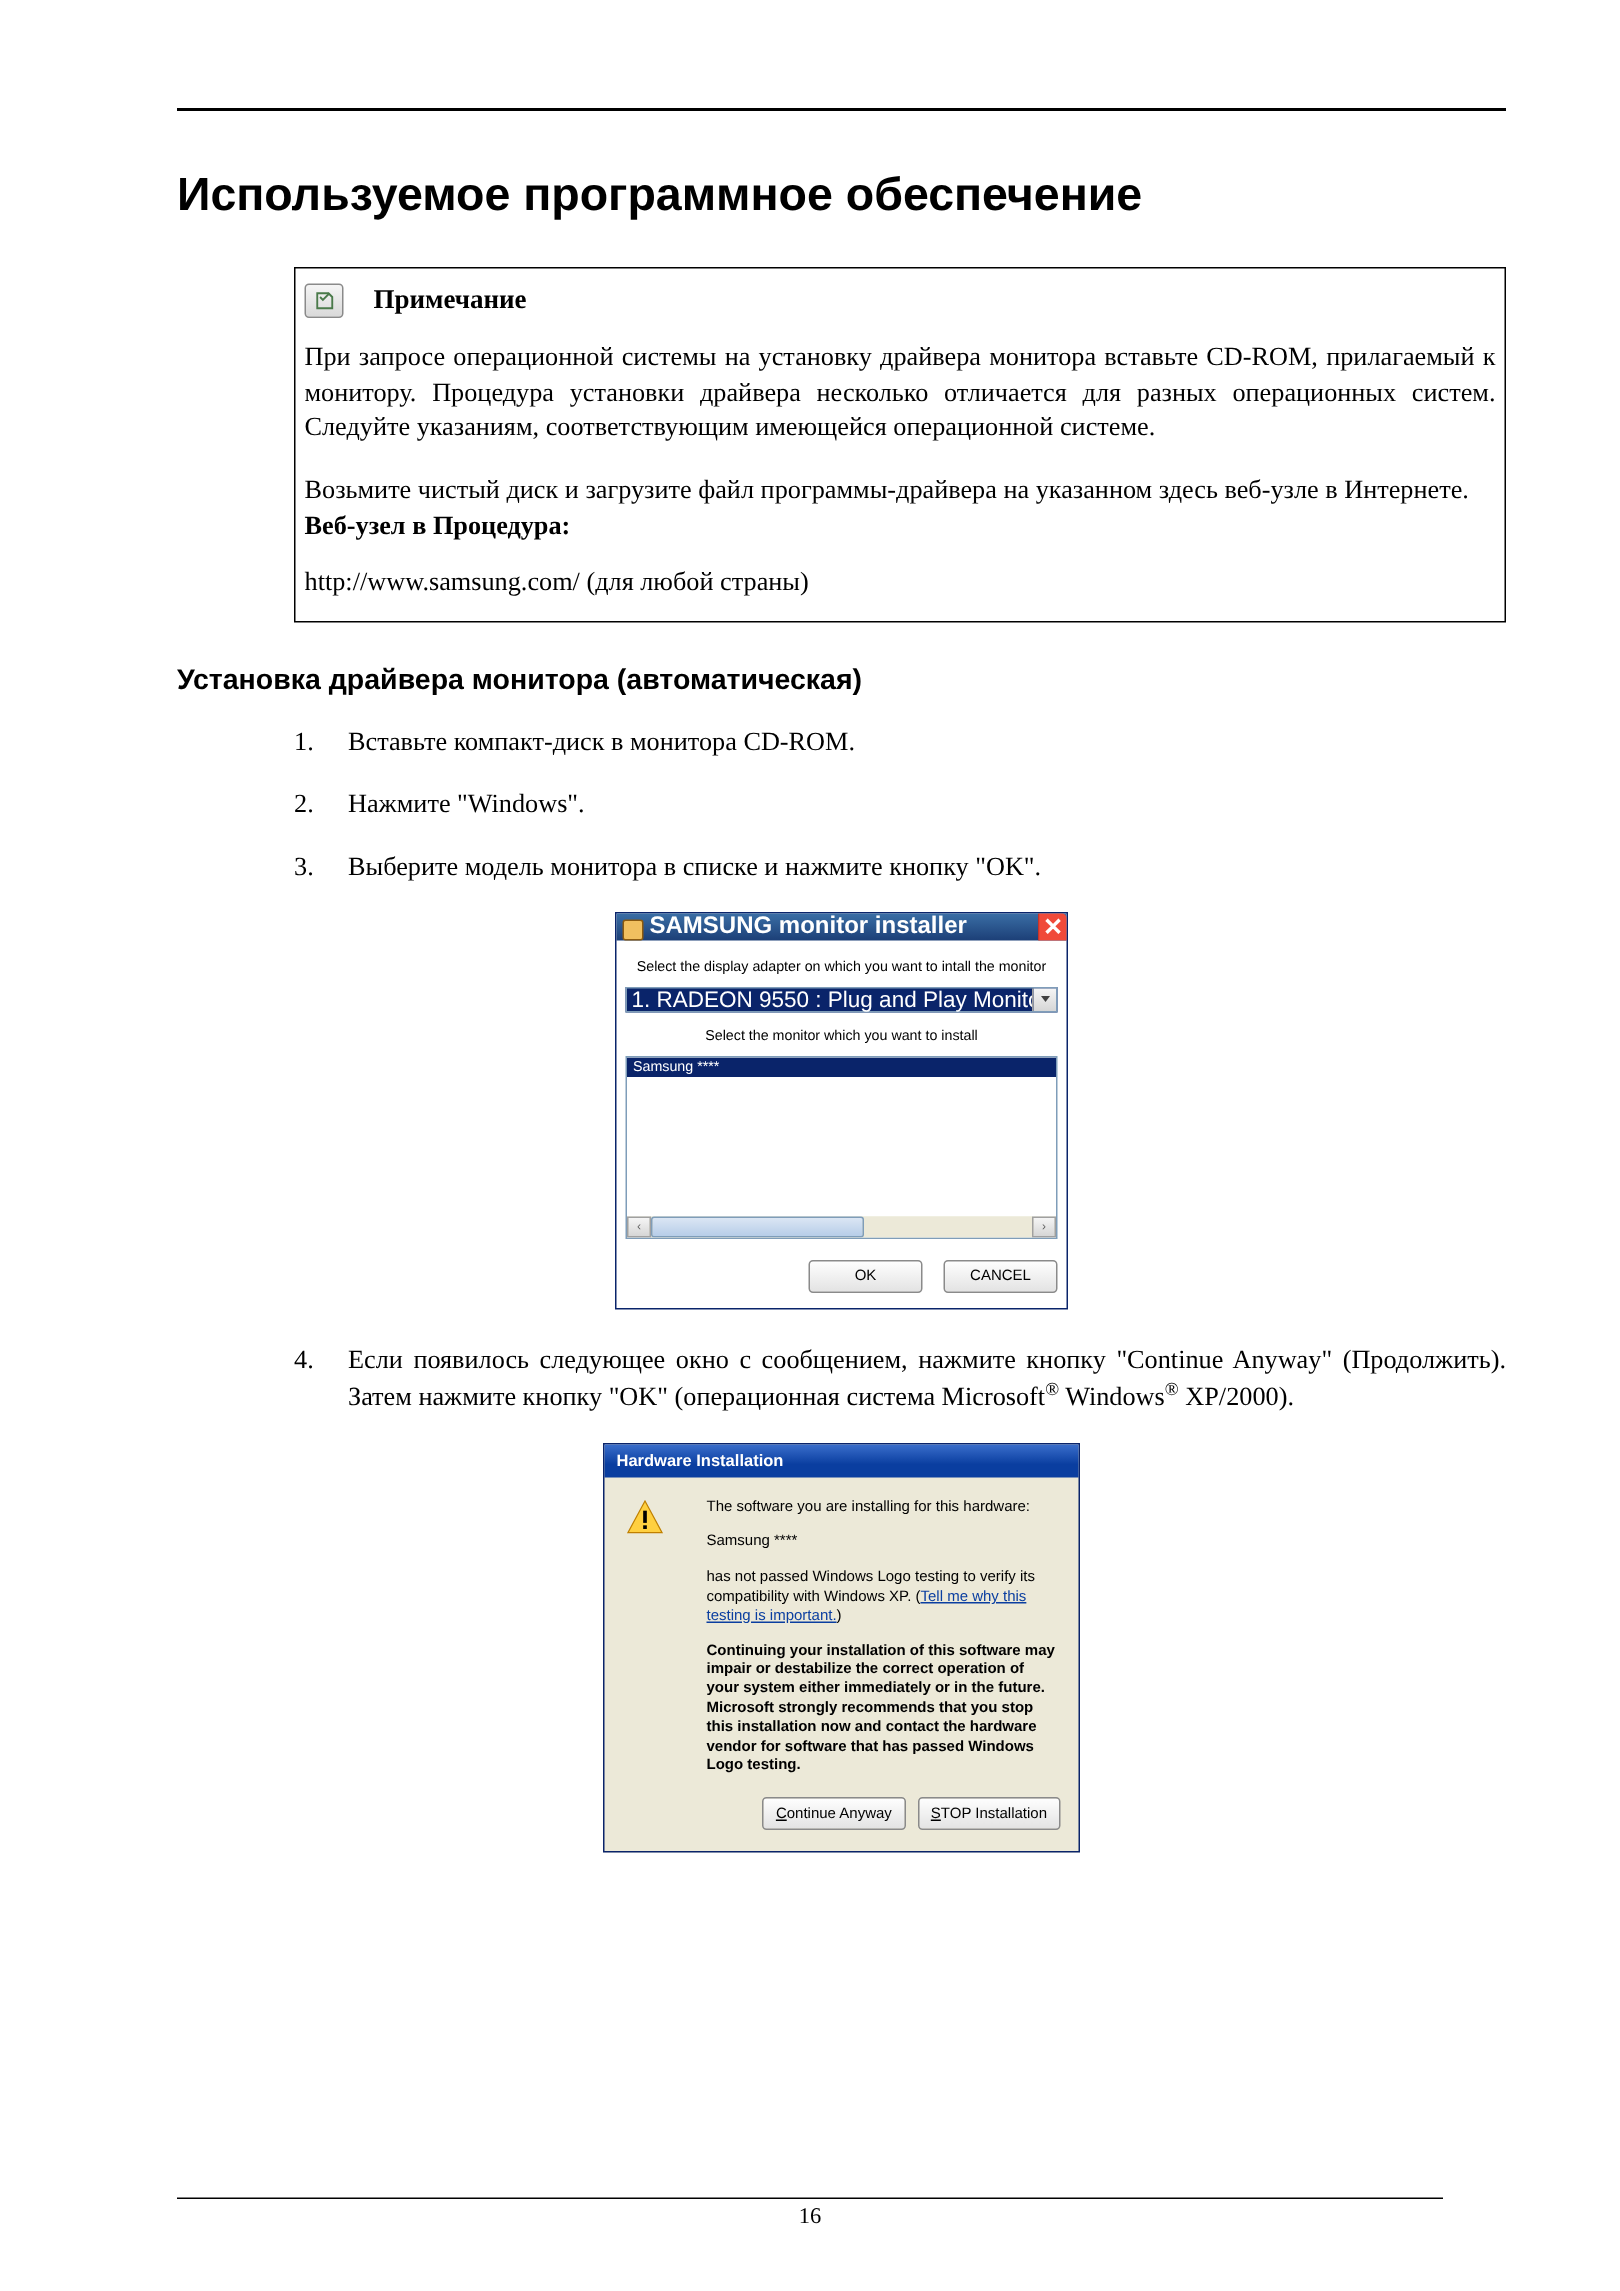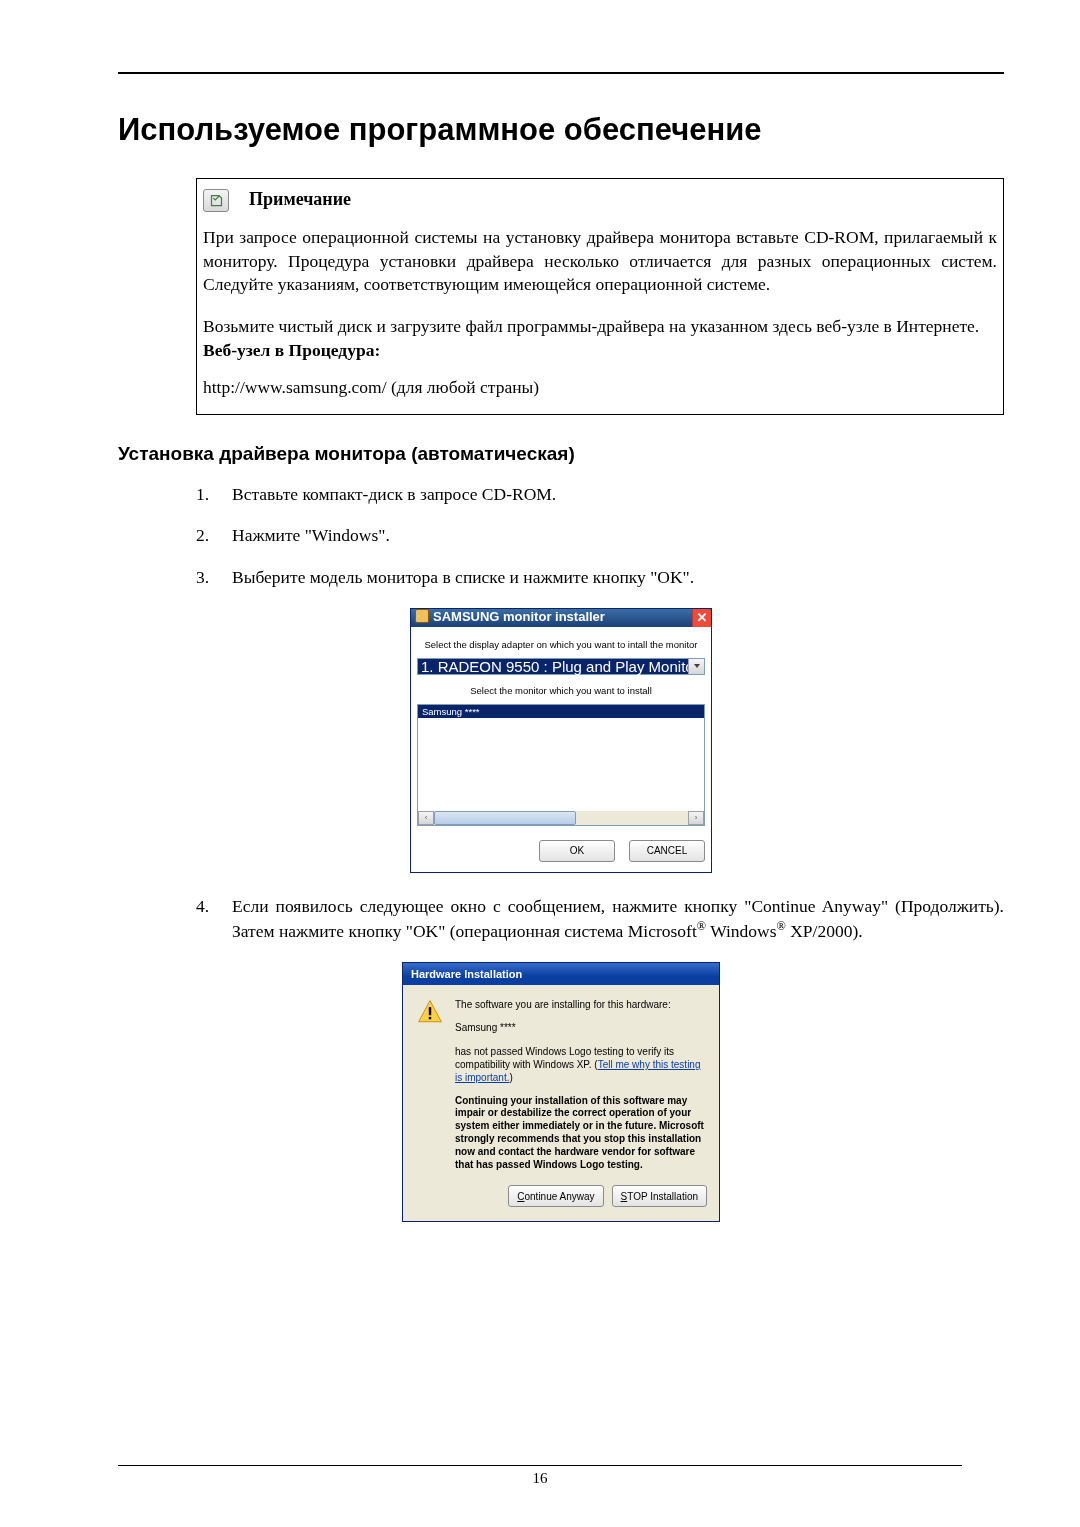--- a/index.html
+++ b/index.html
@@ -106,24 +106,24 @@
     background: #fff;
     font-family: Tahoma, Arial, sans-serif;
     font-size: 10px;
     color: #000;
   }
   .dlg1 .titlebar {
     height: 18px;
     background: linear-gradient(#3a6ea5,#1c3f77);
     color: #fff;
     display: flex;
-    align-items: flex-start;
+    align-items: flex-end;
     padding: 0 0 0 4px;
     font-weight: 700;
-    font-size: 13px;
+    font-size: 16px;
   }
   .dlg1 .titlebar .app-icon {
     width: 12px; height: 12px; margin-right: 4px;
     background: #f0c060; border: 1px solid #8a5a10; border-radius: 2px;
   }
   .dlg1 .titlebar .spacer { flex: 1; }
   .dlg1 .titlebar .close {
     width: 18px; height: 18px;
     background: #f04a3a;
     border-left: 1px solid #c83428;
@@ -225,21 +225,21 @@
     background: linear-gradient(#3a6ecb,#0a3ea0 60%,#0a3ea0);
     color: #fff;
     font-weight: 700;
     font-size: 11px;
     display: flex; align-items: center;
     padding-left: 8px;
   }
   .dlg2 .content {
     padding: 14px 14px 8px 14px;
     display: flex;
-    gap: 12px;
+    gap: 28px;
   }
   .dlg2 .warn-icon {
     width: 26px; height: 26px;
     flex: 0 0 26px;
   }
   .dlg2 .warn-icon svg { width: 100%; height: 100%; }
   .dlg2 .msg { flex: 1; }
   .dlg2 .msg p { margin: 0; font-size: 10px; line-height: 1.28; }
   .dlg2 .msg p.lead { margin-bottom: 10px; }
   .dlg2 .msg p.name { margin-bottom: 12px; }
@@ -294,21 +294,21 @@
     </div>
     <p>При запросе операционной системы на установку драйвера монитора вставьте CD-ROM, прилагаемый к монитору. Процедура установки драйвера несколько отличается для разных операционных систем. Следуйте указаниям, соответствующим имеющейся операционной системе.</p>
     <p class="gap">Возьмите чистый диск и загрузите файл программы-драйвера на указанном здесь веб-узле в Интернете.</p>
     <p><span class="bold">Веб-узел в Процедура:</span></p>
     <p class="url">http://www.samsung.com/ (для любой страны)</p>
   </div>
 
   <h2 class="section sub">Установка драйвера монитора (автоматическая)</h2>
 
   <ol class="steps">
-    <li>Вставьте компакт-диск в запросе CD-ROM.</li>
+    <li>Вставьте компакт-диск в монитора CD-ROM.</li>
     <li>Нажмите "Windows".</li>
     <li>Выберите модель монитора в списке и нажмите кнопку "OK".</li>
   </ol>
 
   <div class="center-wrap">
     <div class="dlg1">
       <div class="titlebar">
         <span class="app-icon"></span>
         <span>SAMSUNG monitor installer</span>
         <span class="spacer"></span>

